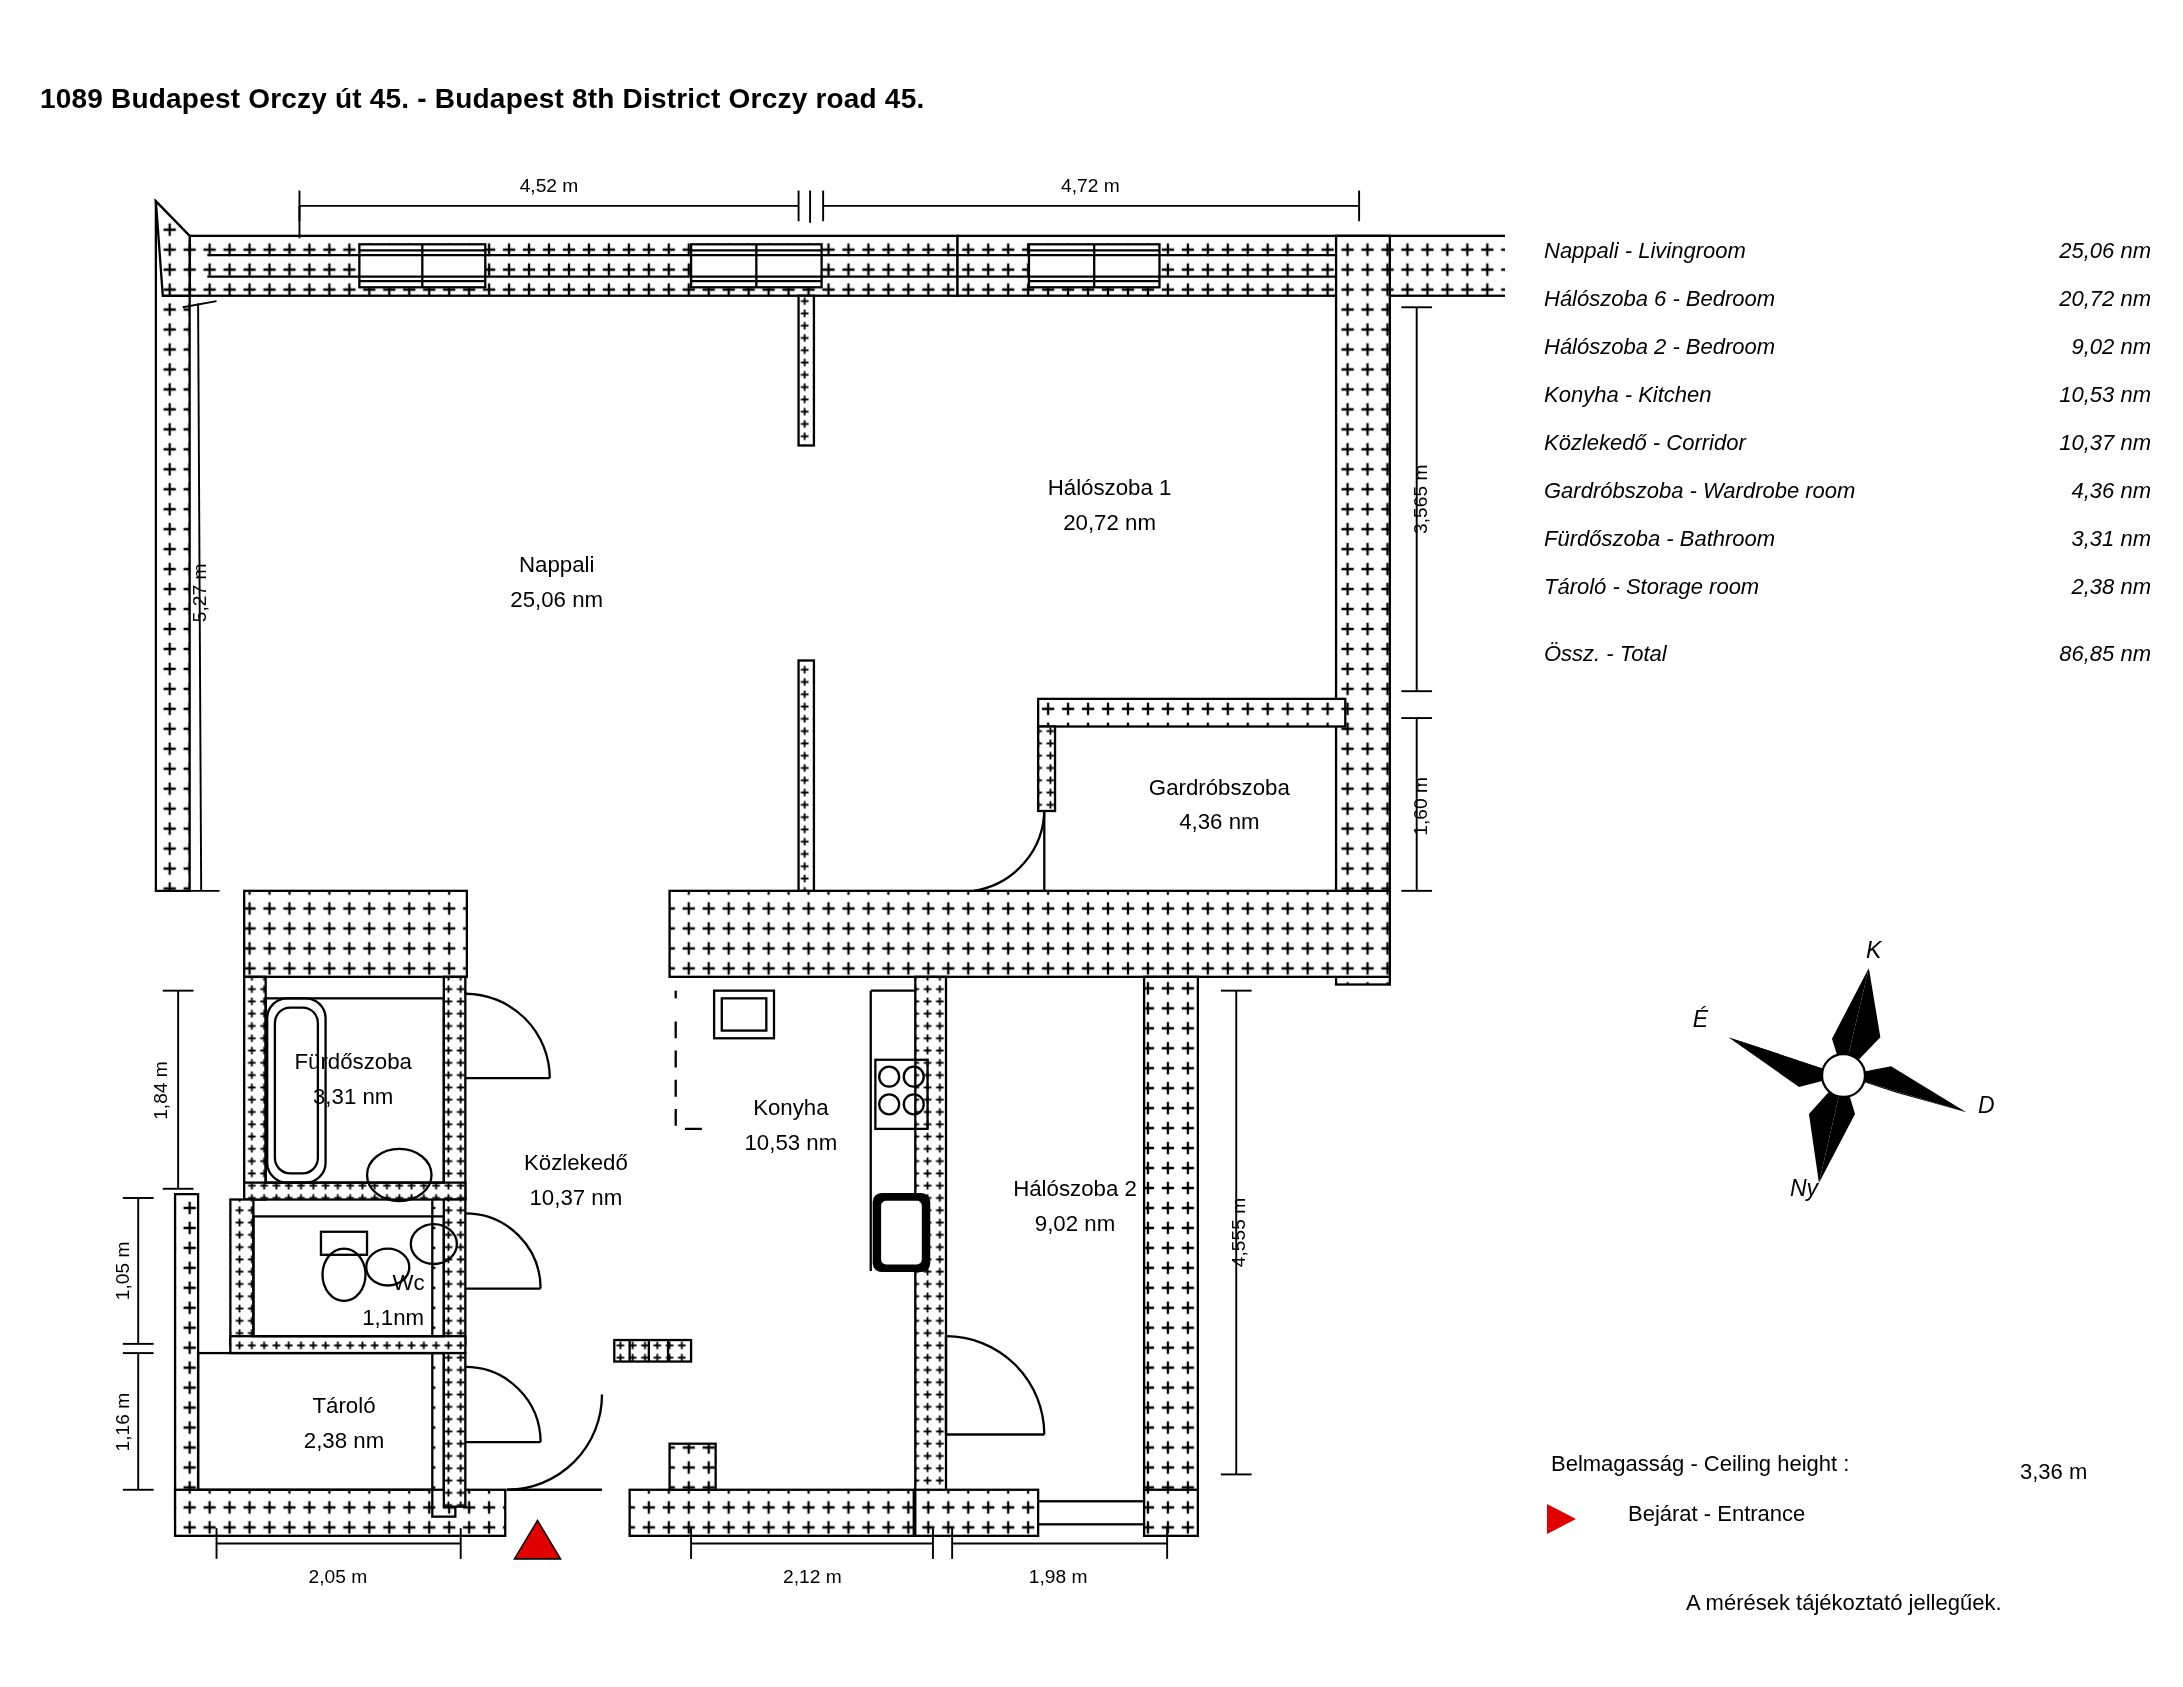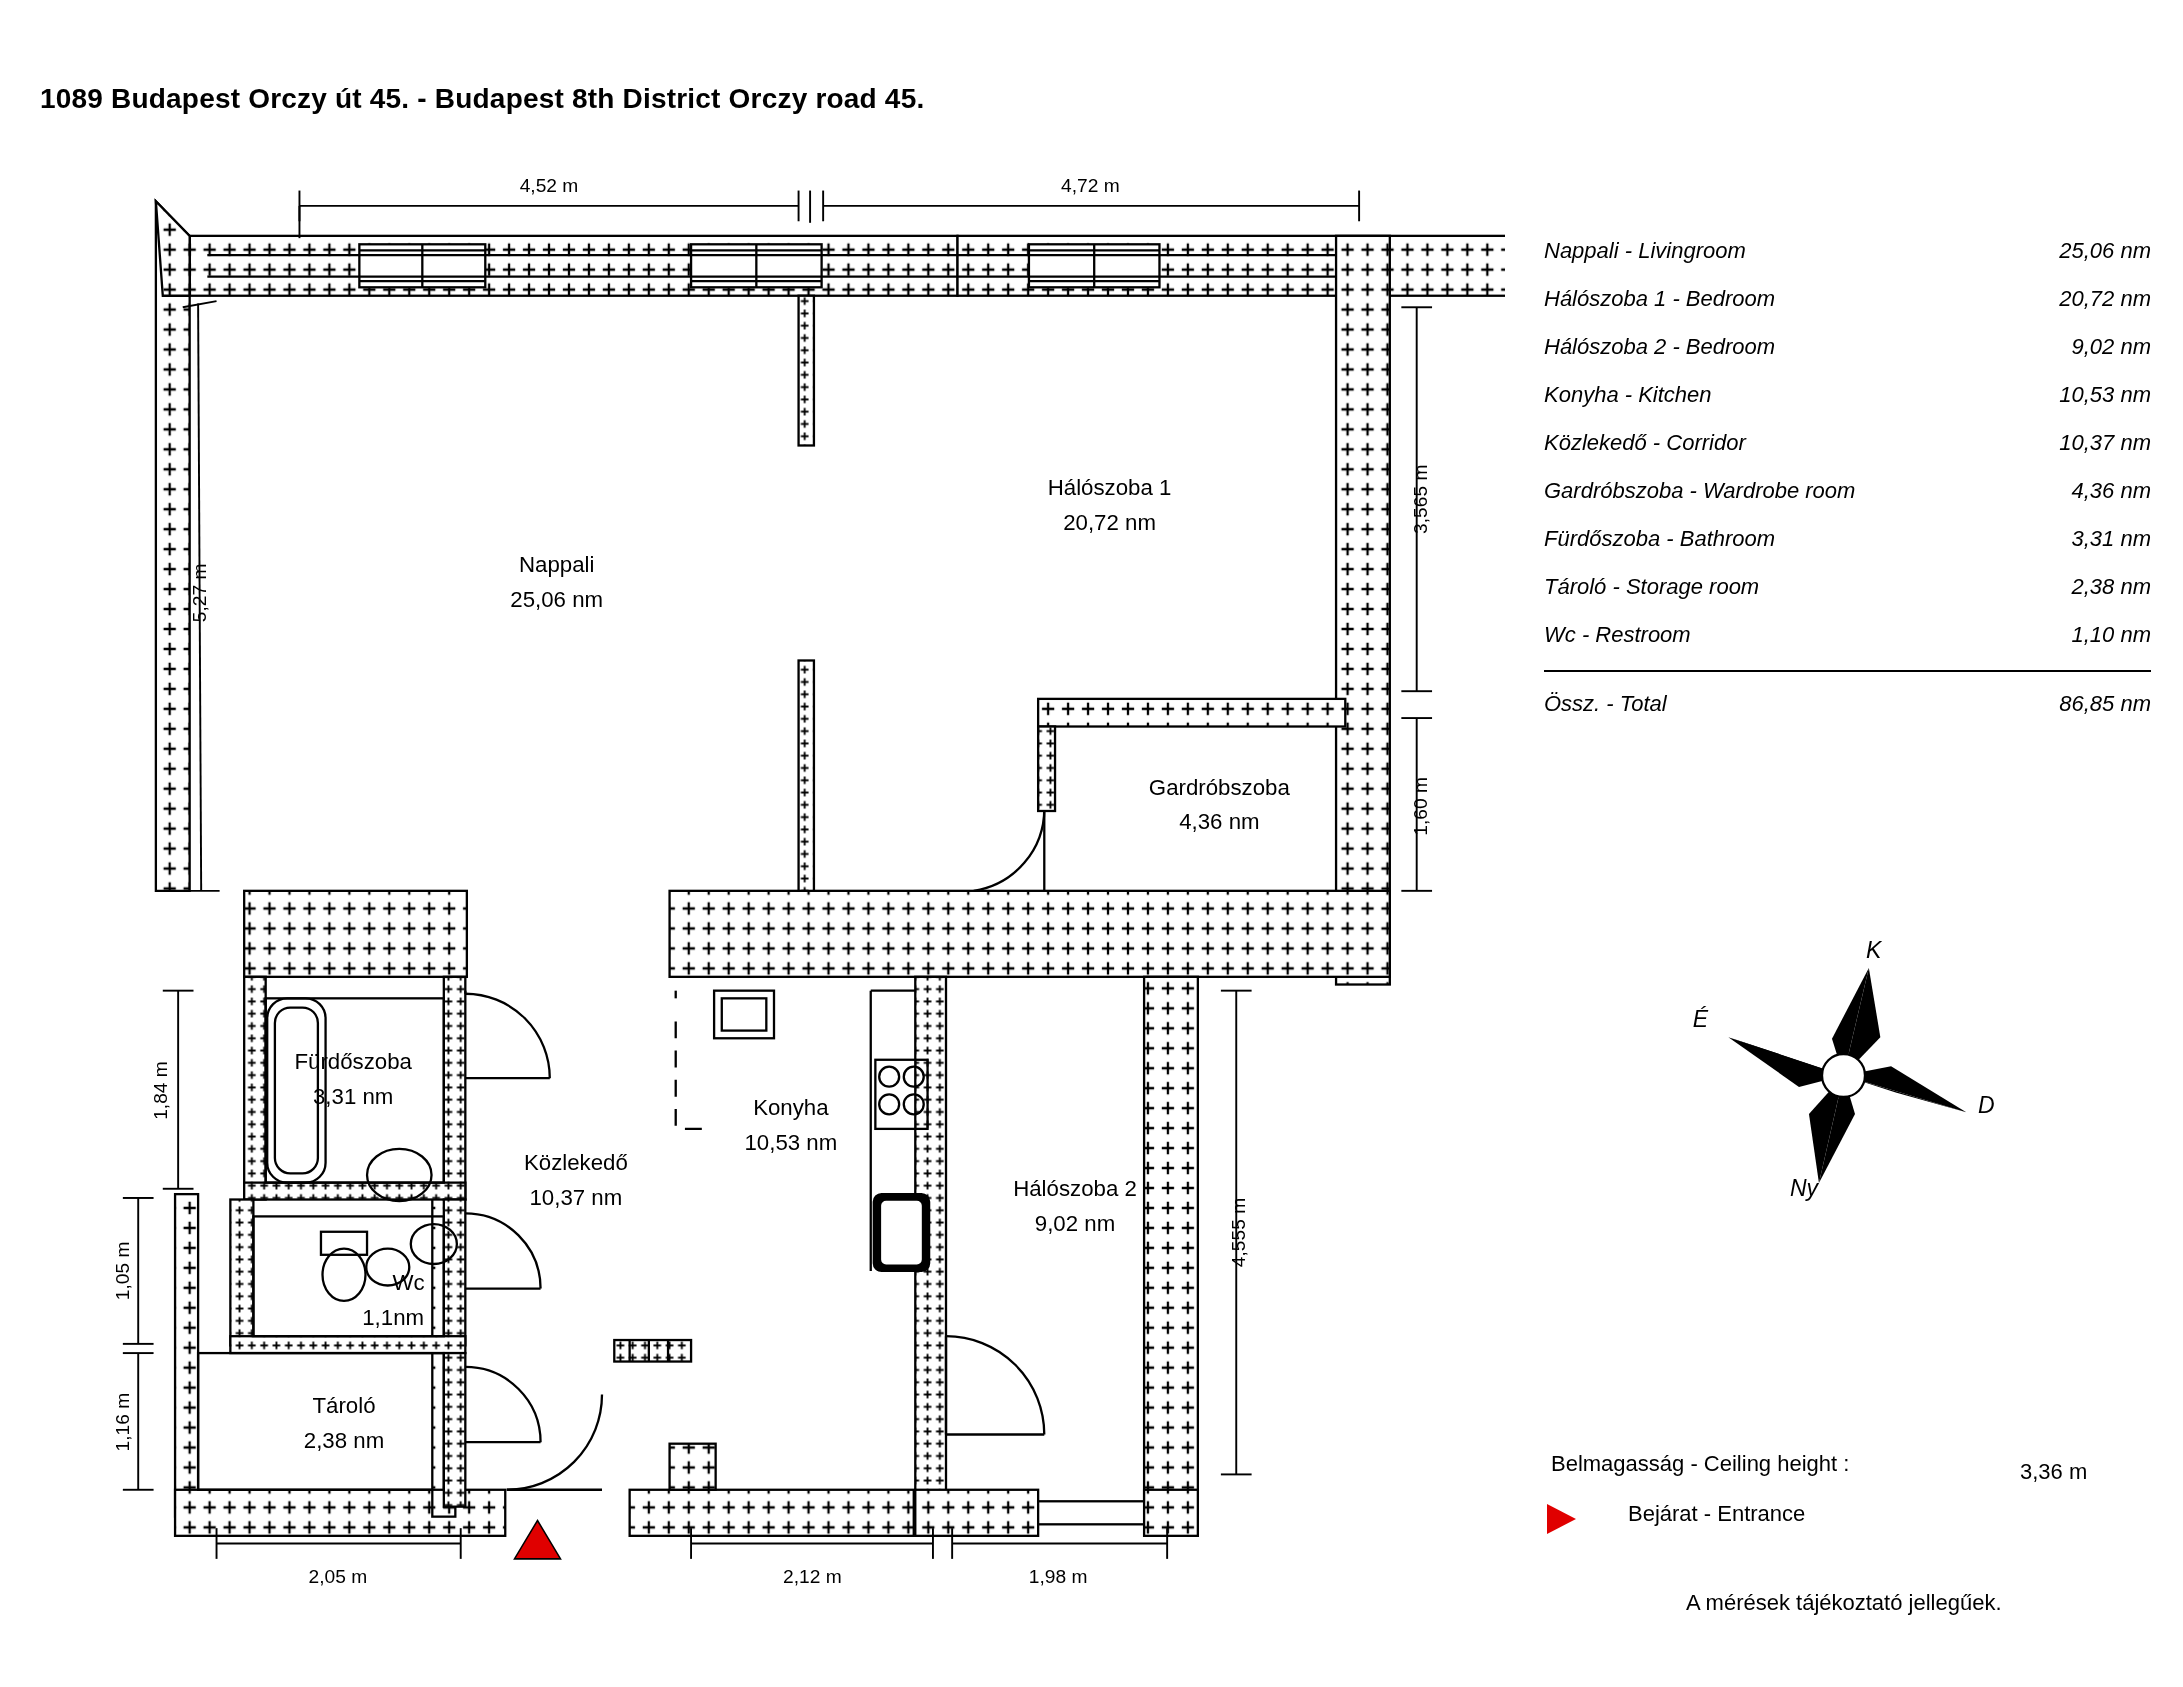--- a/index.html
+++ b/index.html
@@ -307,21 +307,21 @@
       <text class="rlabel" x="448" y="1885">2,38 nm</text>
     </g>
   </svg>
 
   <div id="legend">
     <div class="row">
       <span class="lbl">Nappali - Livingroom</span>
       <span class="val">25,06 nm</span>
     </div>
     <div class="row">
-      <span class="lbl">Hálószoba 1 - Bedroom</span>
+      <span class="lbl">Hálószoba 6 - Bedroom</span>
       <span class="val">20,72 nm</span>
     </div>
     <div class="row">
       <span class="lbl">Hálószoba 2 - Bedroom</span>
       <span class="val">9,02 nm</span>
     </div>
     <div class="row">
       <span class="lbl">Konyha - Kitchen</span>
       <span class="val">10,53 nm</span>
     </div>
@@ -333,24 +333,20 @@
       <span class="lbl">Gardróbszoba - Wardrobe room</span>
       <span class="val">4,36 nm</span>
     </div>
     <div class="row">
       <span class="lbl">Fürdőszoba - Bathroom</span>
       <span class="val">3,31 nm</span>
     </div>
     <div class="row">
       <span class="lbl">Tároló - Storage room</span>
       <span class="val">2,38 nm</span>
-    </div>
-    <div class="row last">
-      <span class="lbl">Wc - Restroom</span>
-      <span class="val">1,10 nm</span>
     </div>
     <div class="row total">
       <span class="lbl">Össz. - Total</span>
       <span class="val">86,85 nm</span>
     </div>
   </div>
 
   <div id="compass">
     <svg width="323" height="307" viewBox="0 0 420 400">
       <polygon points="210,200 243,60 258,150" fill="#000"></polygon>

